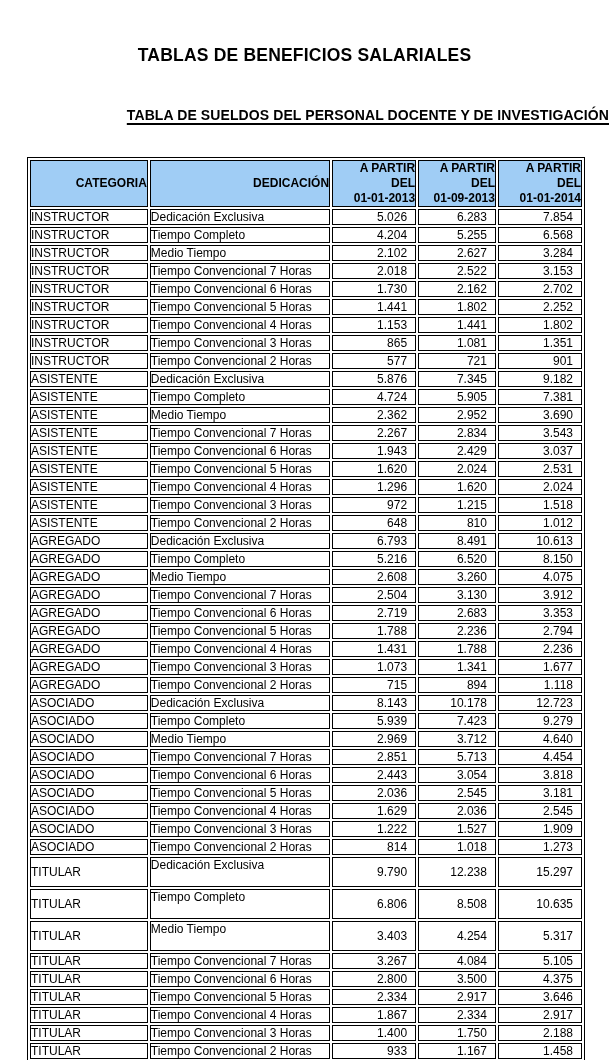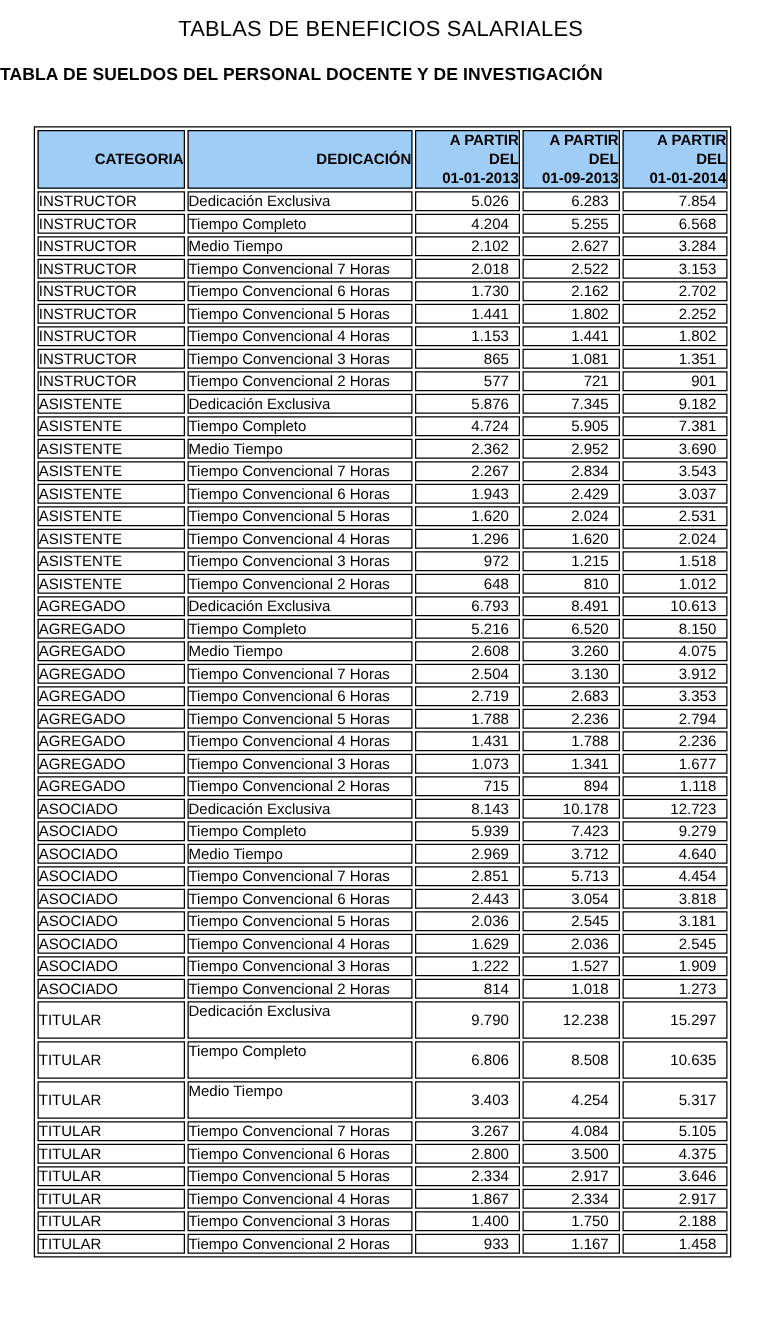--- a/index.html
+++ b/index.html
@@ -11,32 +11,34 @@
   html,body{background:#ffffff;}
   body{
     width:609px;
     min-height:1060px;
     font-family:"Liberation Sans", sans-serif;
     color:var(--text);
     position:relative;
   }
   .doc-title{
     text-align:center;
-    font-weight:normal;
+    font-weight:bold;
     font-size:17.5px;
     line-height:30px;
     letter-spacing:0.2px;
+    margin-top:32px;
   }
   .doc-title.first{padding-top:8px;}
   .doc-subtitle{
-    margin-top:12px;
-    text-align:left;
+    margin-top:36px;
+    text-align:right;
     font-weight:bold;
     font-size:14px;
     line-height:18px;
+    text-decoration:underline;
     text-decoration-thickness:1.5px;
     text-underline-offset:3px;
     letter-spacing:0.1px;
   }
   table.salary{
     margin:33px 0 0 27px;
     width:556px;
     table-layout:fixed;
     border-collapse:separate;
     border-spacing:2px;

